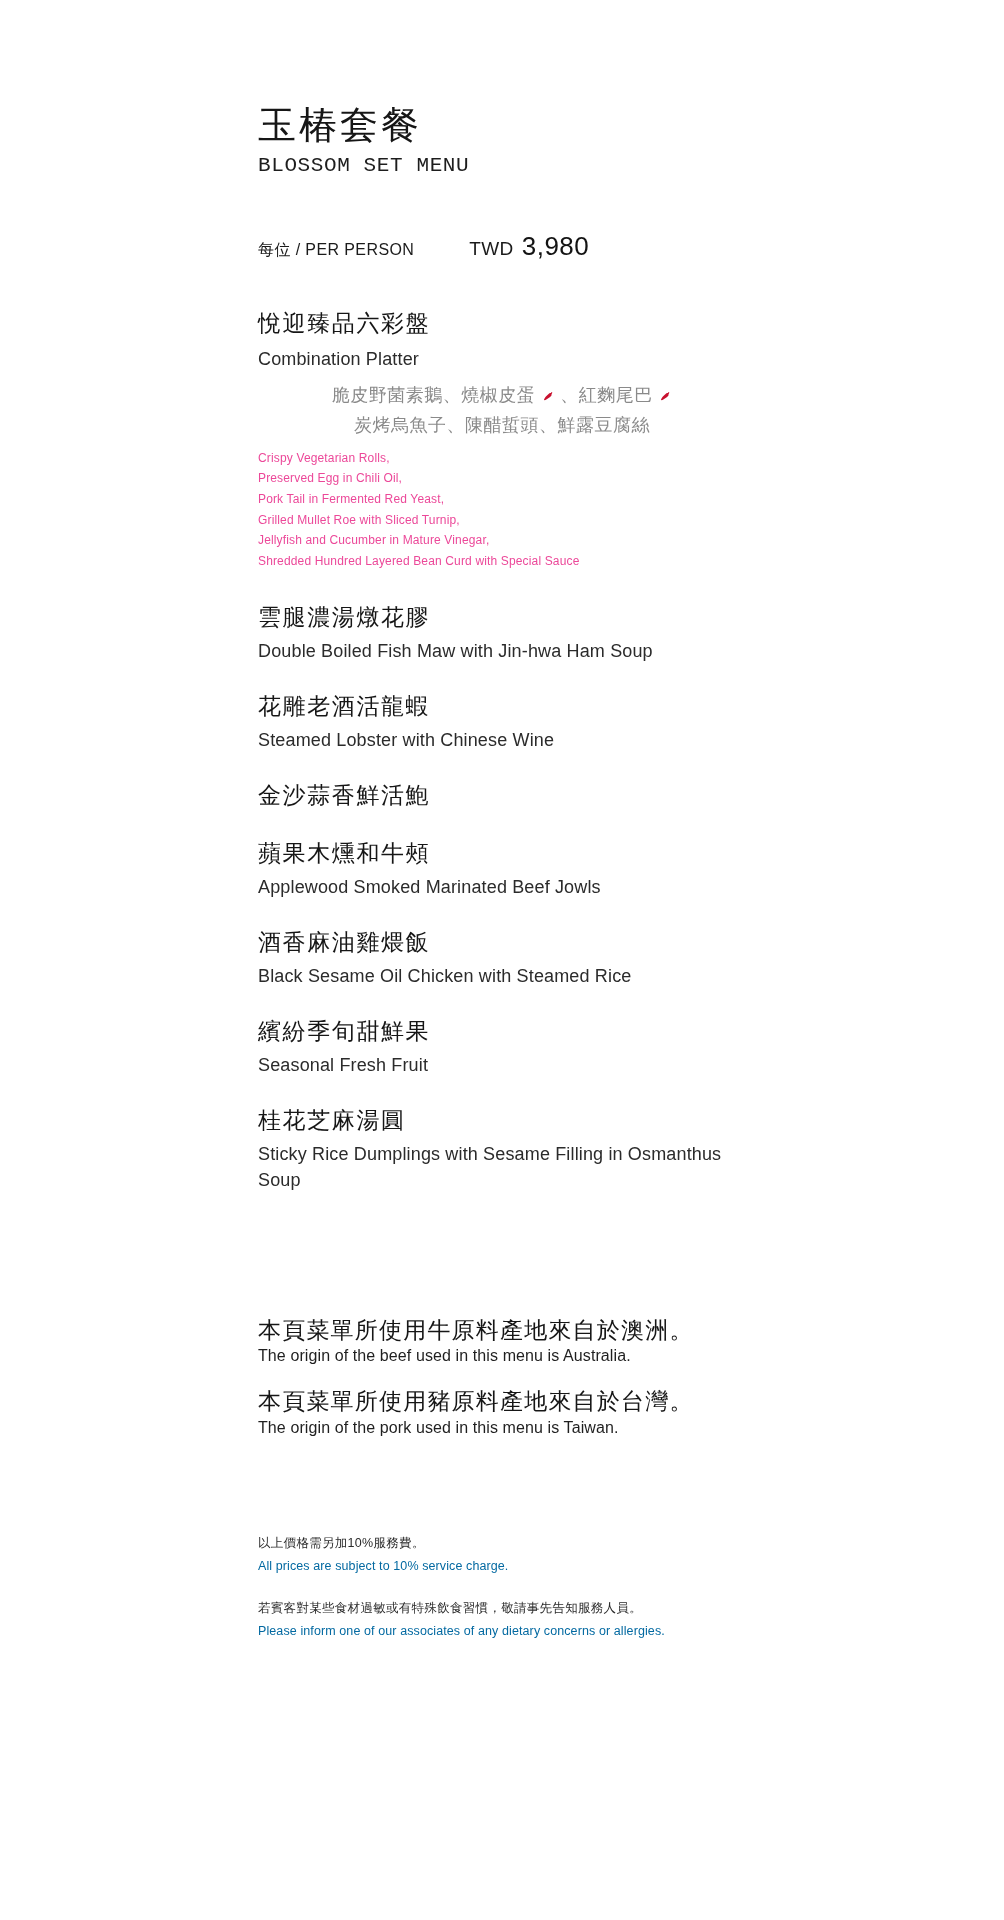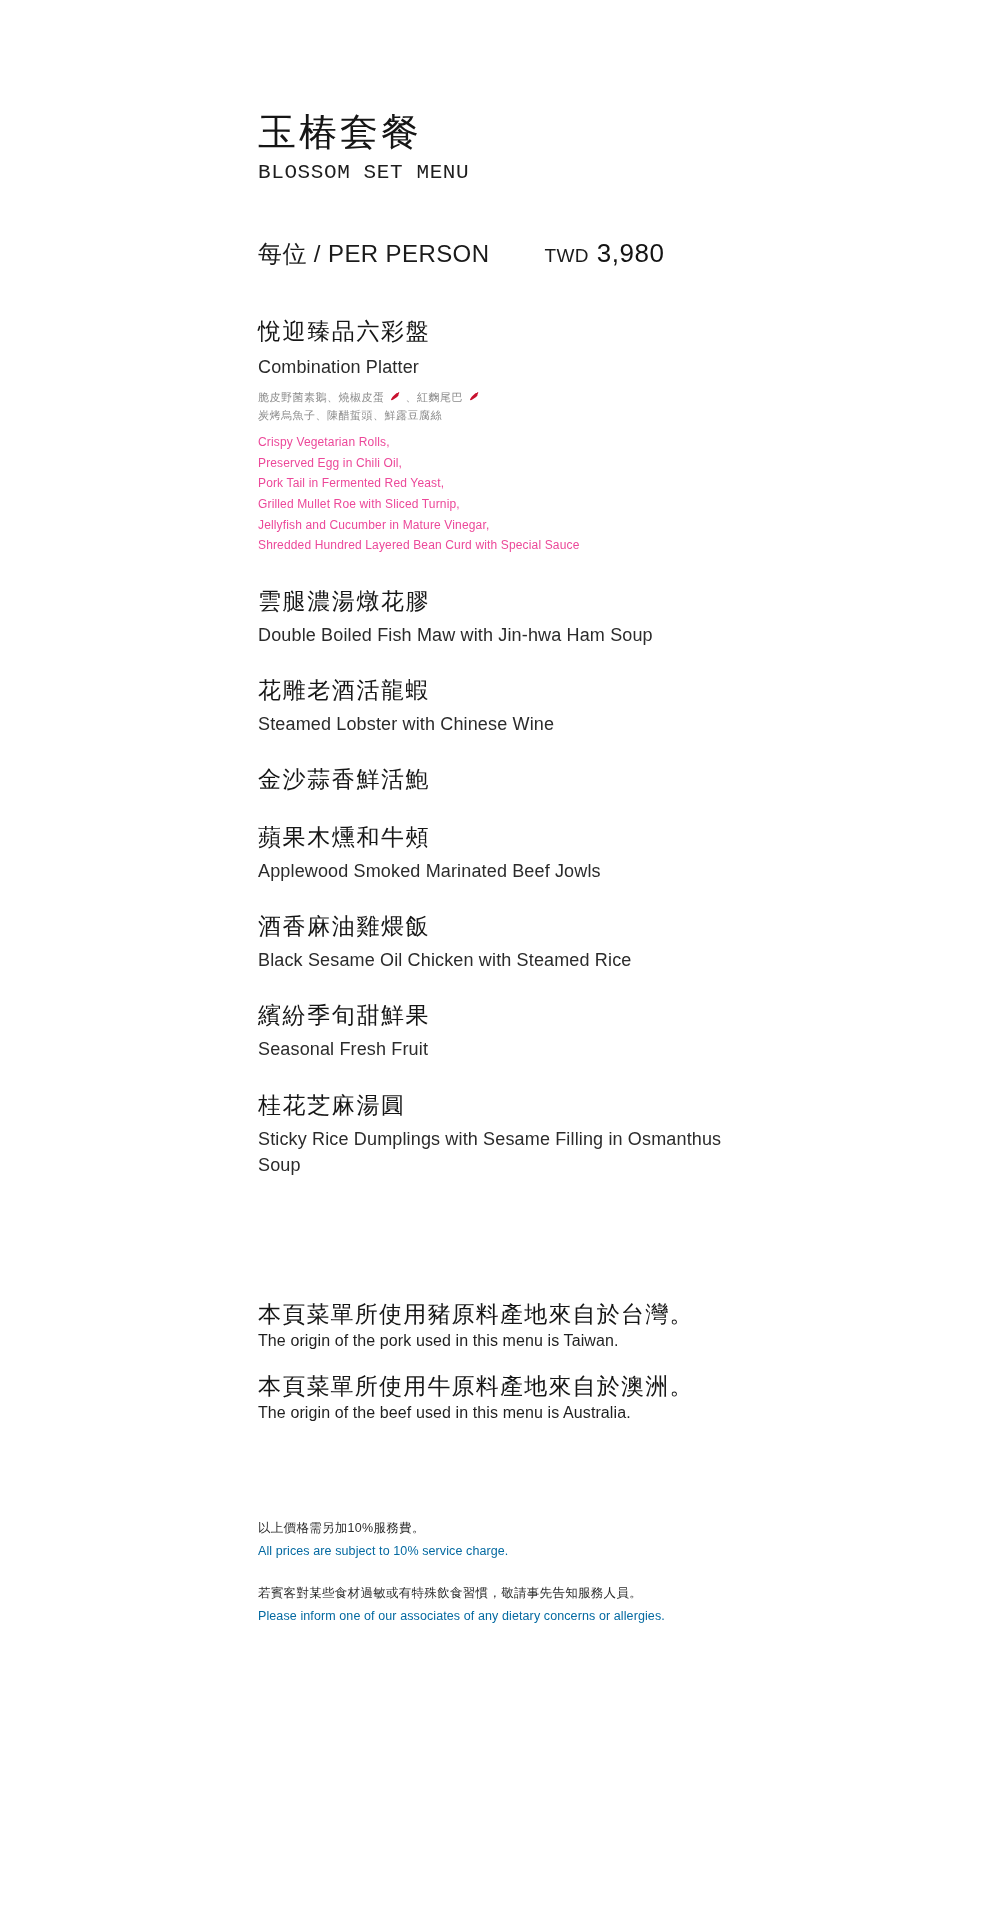--- a/index.html
+++ b/index.html
@@ -13,21 +13,21 @@
     font-family: "Liberation Sans", sans-serif;
     color: #1a1a1a;
     position: relative;
     overflow: hidden;
   }
   .page {
     position: relative;
     width: 1004px;
     height: 1740px;
     box-sizing: border-box;
-    padding: 11px 258px 0 258px;
+    padding: 4px 258px 0 258px;
   }
 
   
   .header {
     padding-top: 98px;
   }
   .title-cn {
     font-size: 38px;
     font-weight: 400;
     letter-spacing: 3px;
@@ -43,21 +43,21 @@
     font-family: Liberation Mono, monospace;
   }
 
   
   .price-row {
     margin-top: 54px;
     display: flex;
     align-items: baseline;
   }
   .price-label {
-    font-size: 24px;
+    font-size: 16px;
     letter-spacing: 0.4px;
     color: #1b1b1b;
   }
   .price-currency {
     font-size: 19px;
     margin-left: 55px;
     color: #1b1b1b;
     letter-spacing: 0.4px;
   }
   .price-amount {
@@ -81,24 +81,25 @@
     line-height: 1.35;
   }
   .course-en {
     font-size: 18px;
     letter-spacing: 0.15px;
     color: #2b2b2b;
     margin-top: 5px;
     line-height: 1.45;
   }
   .sub-cn {
-    font-size: 11px;
+    font-size: 18px;
     color: #8a8a8a;
     letter-spacing: 0.5px;
     line-height: 1.7;
+    text-align: center;
   }
   .sub-en {
     font-size: 12px;
     color: #ec4899;
     letter-spacing: 0.15px;
     line-height: 1.72;
   }
   .chili {
     display: inline-block;
     width: 11px;
@@ -218,26 +219,26 @@
 
     <div class="course">
       <div class="course-cn">桂花芝麻湯圓</div>
       <div class="course-en">Sticky Rice Dumplings with Sesame Filling in Osmanthus Soup</div>
     </div>
 
   </div>
 
   <div class="origins">
     <div class="origin">
+      <div class="origin-cn">本頁菜單所使用牛原料產地來自於澳洲。</div>
+      <div class="origin-en">The origin of the beef used in this menu is Australia.</div>
+    </div>
+    <div class="origin">
       <div class="origin-cn">本頁菜單所使用豬原料產地來自於台灣。</div>
       <div class="origin-en">The origin of the pork used in this menu is Taiwan.</div>
-    </div>
-    <div class="origin">
-      <div class="origin-cn">本頁菜單所使用牛原料產地來自於澳洲。</div>
-      <div class="origin-en">The origin of the beef used in this menu is Australia.</div>
     </div>
   </div>
 
   <div class="footnotes">
     <div class="fn-block">
       <div class="fn-cn">以上價格需另加10%服務費。</div>
       <div class="fn-en">All prices are subject to 10% service charge.</div>
     </div>
     <div class="fn-block">
       <div class="fn-cn">若賓客對某些食材過敏或有特殊飲食習慣，敬請事先告知服務人員。</div>

